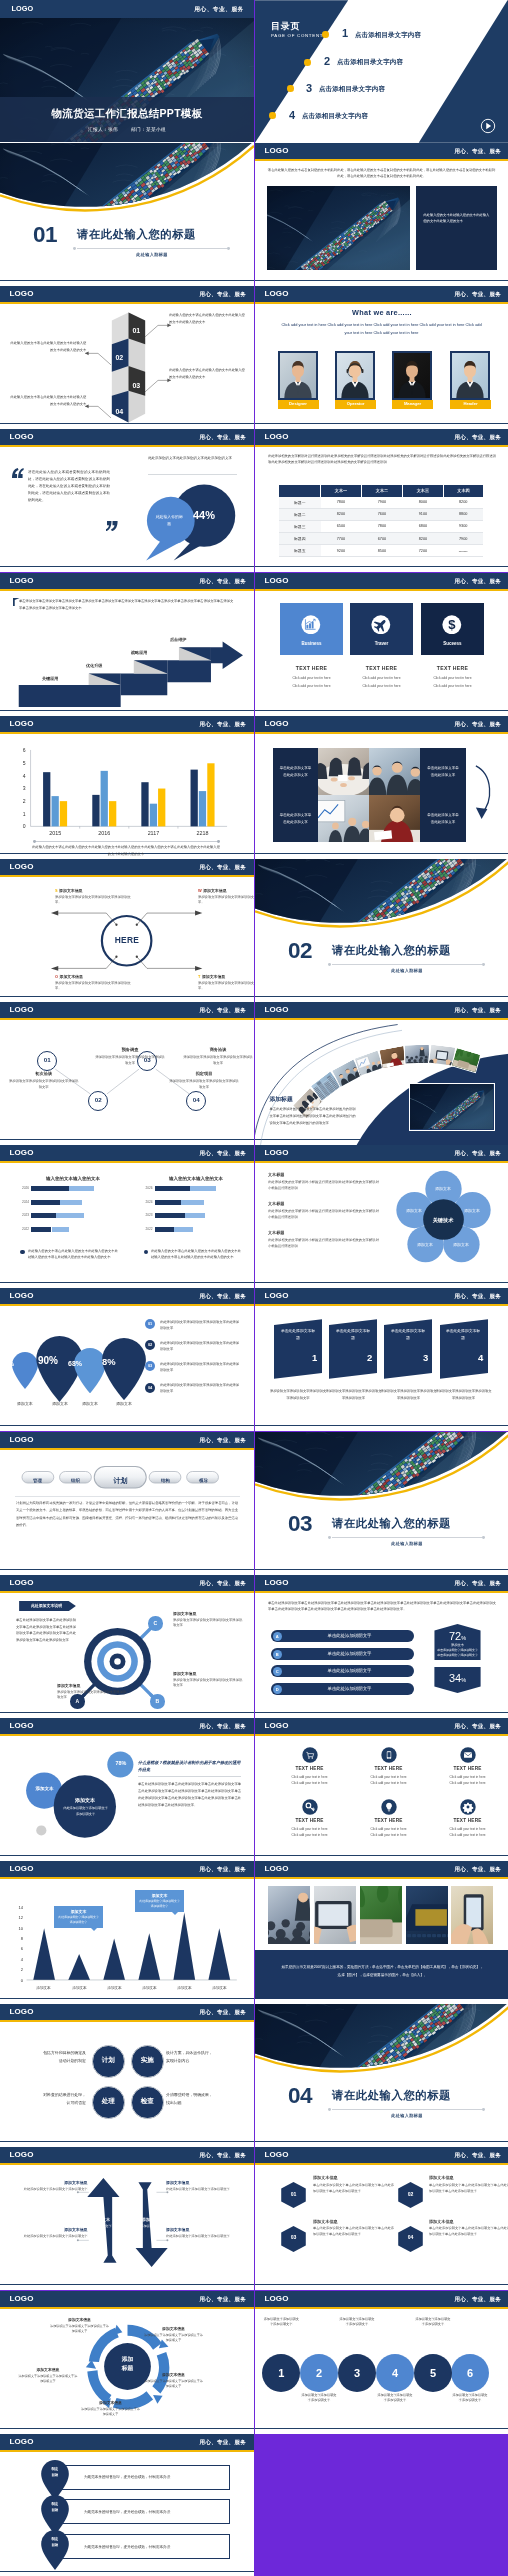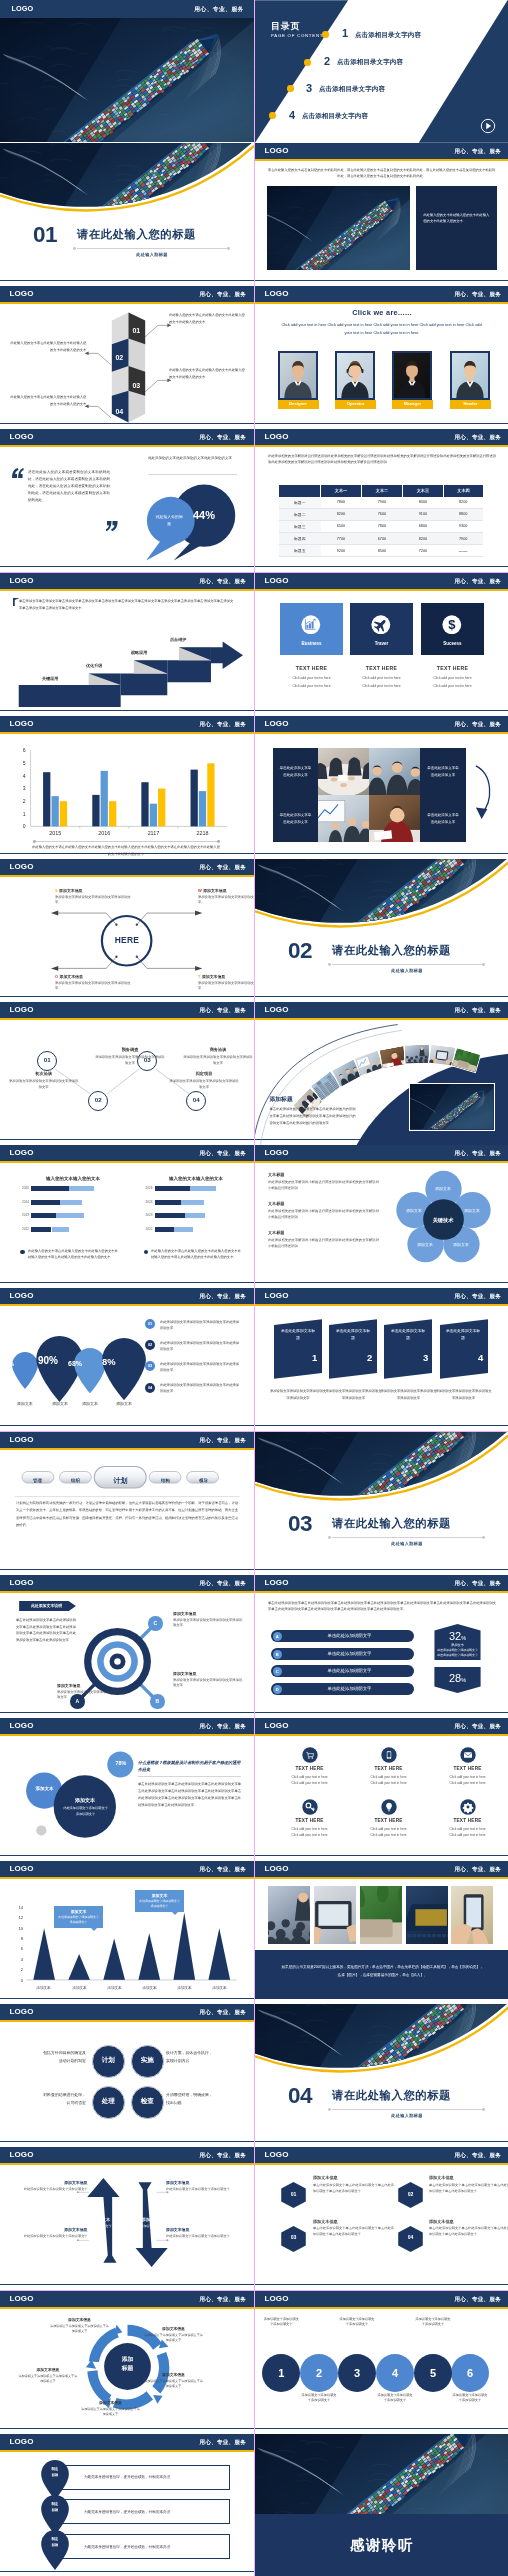--- a/index.html
+++ b/index.html
@@ -1,18 +1,18 @@
 <!DOCTYPE html>
 <html style="font-size:11.6px"><head>
 <meta charset="utf-8">
 <title>PPT Template Preview</title>
 <style>
   html,body{margin:0;padding:0;background:#fff;}
   body{width:509px;font-family:"Liberation Sans",sans-serif;color:#222;}
-  #deck{width:509px;height:2576px;position:relative;background:#f0abfc;overflow:hidden;}
+  #deck{width:509px;height:2576px;position:relative;background:#6d28d9;overflow:hidden;}
   .slide{position:absolute;width:254px;height:143px;overflow:hidden;background:#fff;}
   .c0{left:0;} .c1{left:255px;}
   .hdr{position:absolute;left:0;top:0;width:254px;height:16px;background:#1e3c64;}
   .hdr .logo{position:absolute;left:9.5px;top:2.9px;font-size:8px;font-weight:bold;color:#fff;letter-spacing:0.1px;line-height:10.2px;}
   .hdr .tag{position:absolute;right:8px;top:5.1px;font-size:5.5px;font-weight:bold;color:#fff;letter-spacing:0.3px;line-height:6.5px;}
   .hdrline{position:absolute;left:0;top:16px;width:254px;height:1.8px;background:#f2b705;}
   .botline{position:absolute;left:0;top:137px;width:254px;height:1.1px;background:#213f66;}
   
   .secphoto{position:absolute;left:0;top:0;width:254px;height:93px;overflow:hidden;}
   .secphoto svg.ph{width:254px;height:93px;display:block;}
@@ -1143,20 +1143,24 @@
 <div class="slide c0" style="top:0px">
       <div class="cv-hd">
         <span class="cv-logo">LOGO</span>
         <span class="cv-tag">用心、专业、服务</span>
       </div>
       <div class="cv-photo">
         <svg viewBox="0 0 349 175" preserveAspectRatio="xMidYMid slice">
           <use href="#ship" width="349" height="175"></use>
         </svg>
       </div>
+      <div class="cv-bar">
+        <div class="cv-title">物流货运工作汇报总结PPT模板</div>
+        <div class="cv-meta"><span>汇报人：张伟</span><span class="sp"></span><span>部门：某某小组</span></div>
+      </div>
     </div>
     <div class="slide c1" style="top:0px">
       <svg class="tocbg" width="254" height="143" viewBox="0 0 349 196">
         <rect width="349" height="196" fill="#ffffff"></rect>
         <path d="M0 0H128L0 196Z" fill="#1e3c64"></path>
         <path d="M349 0H347L225 196H349Z" fill="#1e3c64"></path>
       </svg>
       <div class="toc-h">目录页</div>
       <div class="toc-s">PAGE OF CONTENT</div>
       <div class="tocdot" style="left:67px;top:31px"></div>
@@ -1257,21 +1261,21 @@
       </svg>
       <div class="st-tx st-tl" style="top:108px">此处输入您的文本请在此处输入您的文本此处输入您的文本此处输入您的文本</div>
     </div>
     <div class="slide c1" style="top:286px">
       <div class="hdr">
         <div class="logo">LOGO</div>
         <div class="tag">用心、专业、服务</div>
       </div>
       <div class="hdrline"></div>
       <div class="botline"></div>
-      <div class="ww-t">Click  we  are......</div>
+      <div class="ww-t">What  we  are......</div>
       <div class="ww-b">Click add your text in here Click add your text in here Click add your text in here Click add your text in here Click add your text in here Click add your text in here</div>
       <div class="ww-card" style="left:22.5px">
         <svg class="ww-ph" viewBox="0 0 100 112" preserveAspectRatio="xMidYMid slice">
           <use href="#p1" width="100" height="112"></use>
         </svg>
         <div class="ww-lb">Designer</div>
       </div>
       <div class="ww-card" style="left:80px">
         <svg class="ww-ph" viewBox="0 0 100 112" preserveAspectRatio="xMidYMid slice">
           <use href="#p2" width="100" height="112"></use>
@@ -1953,28 +1957,28 @@
         <span class="ab-l">C</span>
         <span class="ab-t">单击此处添加说明文字</span>
       </div>
       <div class="ab-r" style="top:108px">
         <span class="ab-l">D</span>
         <span class="ab-t">单击此处添加说明文字</span>
       </div>
       <svg class="ab-bg1" width="47" height="36" viewBox="0 0 64 50">
         <path d="M32 0L64 9V50H0V9Z" fill="#1c3661"></path>
       </svg>
-      <div class="ab-p1"><span class="ab-pn">32</span><span class="ab-pu">%</span></div>
+      <div class="ab-p1"><span class="ab-pn">72</span><span class="ab-pu">%</span></div>
       <div class="ab-lb1">添加文本</div>
       <div class="ab-l1">单击添加说明文字添加说明文字</div>
       <div class="ab-l2">单击添加说明文字添加说明文字</div>
       <svg class="ab-bg2" width="47" height="26" viewBox="0 0 64 36">
         <path d="M0 0H64V27L32 36L0 27Z" fill="#1c3661"></path>
       </svg>
-      <div class="ab-p2"><span class="ab-pn">28</span><span class="ab-pu">%</span></div>
+      <div class="ab-p2"><span class="ab-pn">34</span><span class="ab-pu">%</span></div>
     </div>
     <div class="slide c0" style="top:1718px">
       <div class="hdr">
         <div class="logo">LOGO</div>
         <div class="tag">用心、专业、服务</div>
       </div>
       <div class="hdrline"></div>
       <div class="botline"></div>
       <svg class="cl-g" width="145" height="124" viewBox="0 0 200 170">
         <circle cx="166" cy="36" r="18" fill="#5b95d6"></circle>
@@ -2365,24 +2369,14 @@
         <path d="M19 55 C4 36 0 27 0 19 A19 19 0 1 1 38 19 C38 27 34 36 19 55Z" fill="#1c3661"></path>
       </svg>
       <div class="pr-l" style="top:103px">
         <div>制定</div>
         <div>目标</div>
       </div>
       <div class="pr-b" style="top:100px">
         <span>为规范本集团销售管理，提升经营绩效，特制定本办法</span>
       </div>
     </div>
-    <div class="slide c1" style="top:2434px">
-      <div class="tk-photo">
-        <svg viewBox="0 0 349 175" preserveAspectRatio="xMidYMid slice">
-          <use href="#ship" width="349" height="175"></use>
-        </svg>
-      </div>
-      <div class="tk-bar">
-        <div class="tk-t">感谢聆听</div>
-      </div>
-    </div>
 </div>
 
 
 </body></html>

